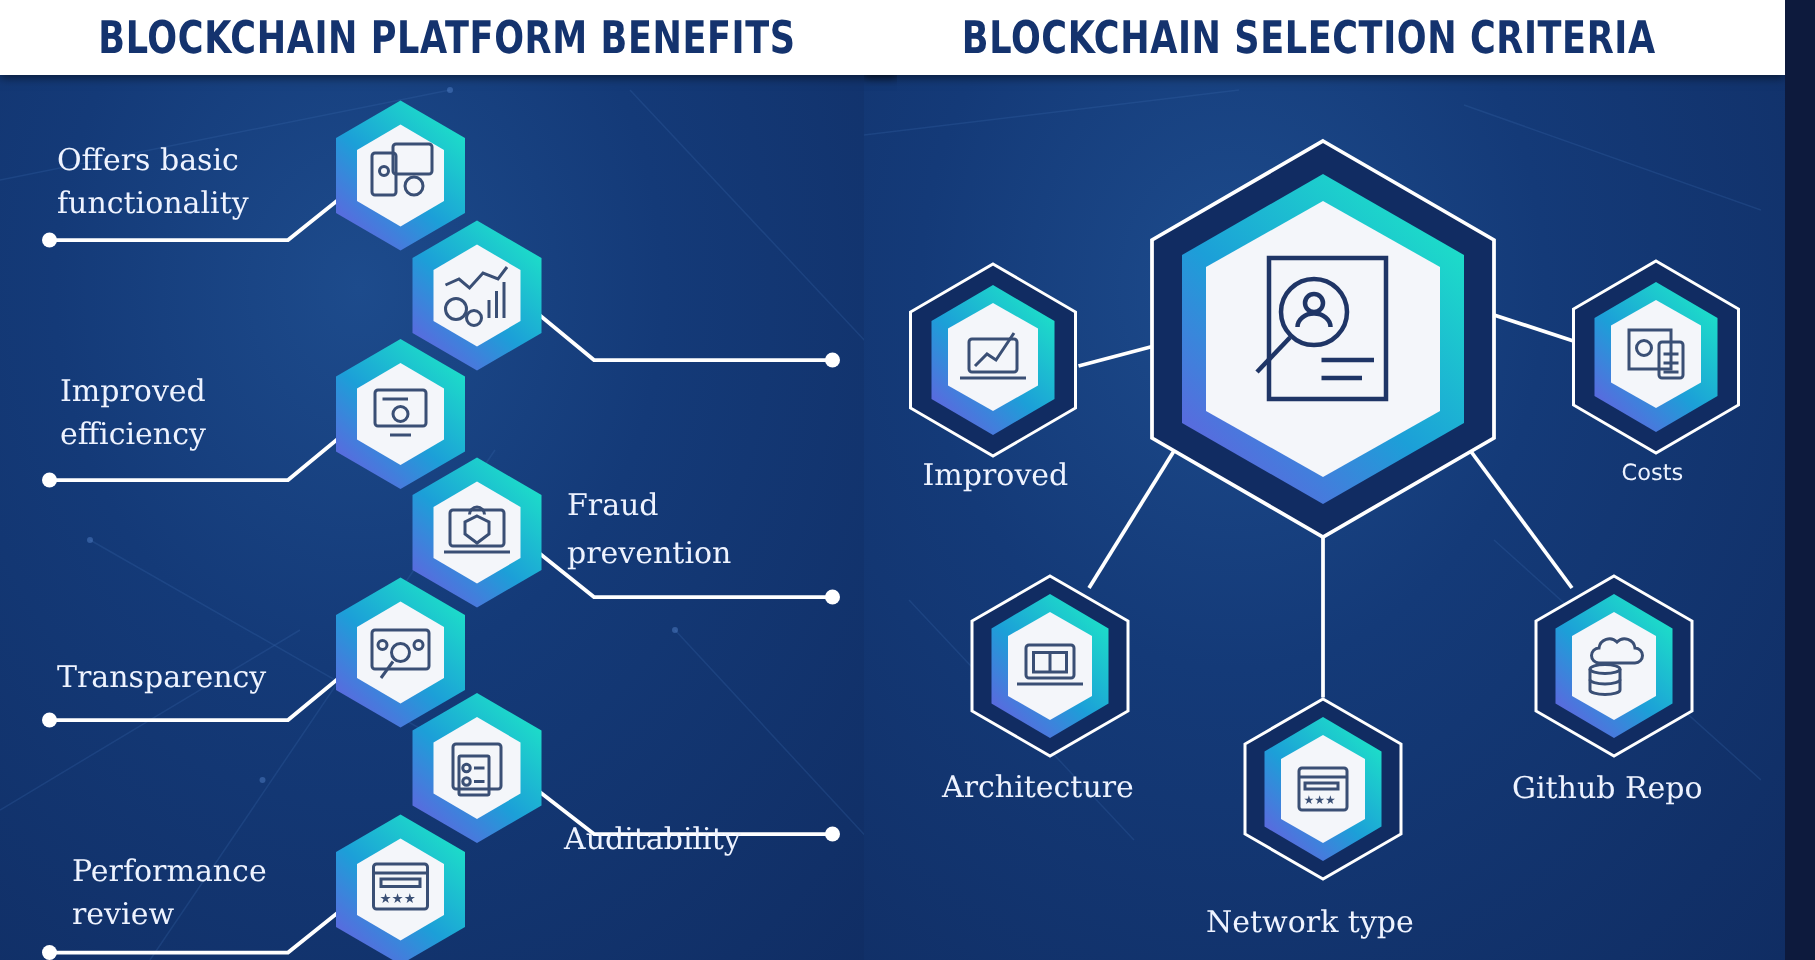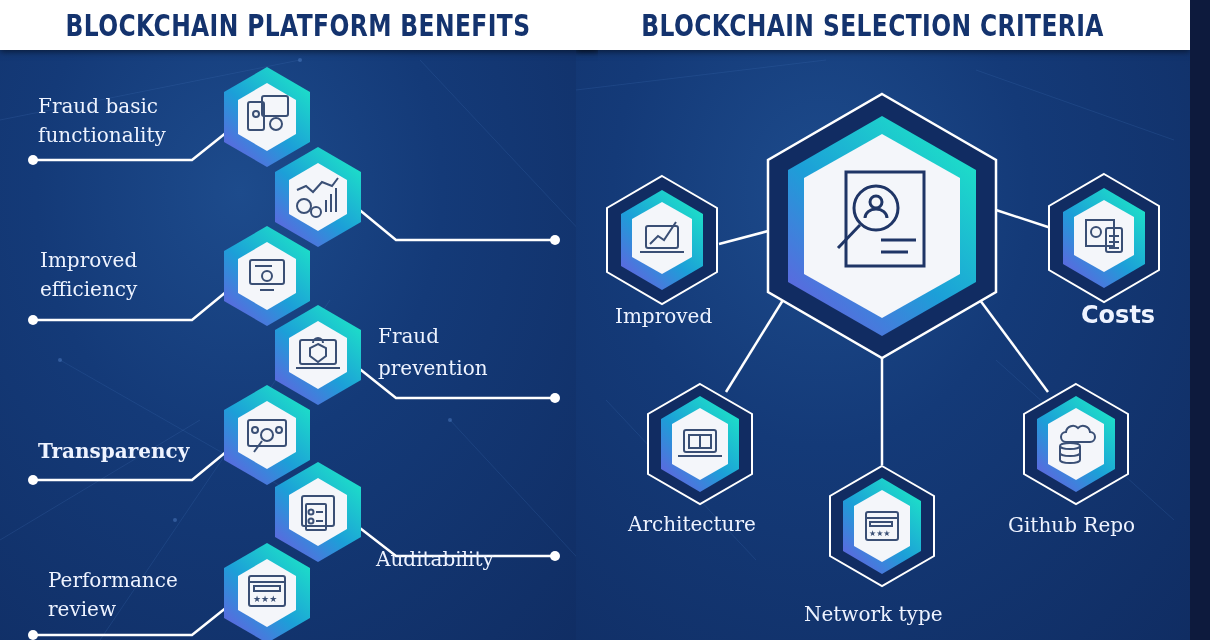--- a/index.html
+++ b/index.html
@@ -8,21 +8,21 @@
     background: radial-gradient(ellipse at 40% 30%, #1d4b8c 0%, #143a78 40%, #102d63 100%); }
   #left-panel { left:0; width:598px; }
   #right-panel { left:576px; width:598px;padding-left:16px; }
   .divider { position:absolute; left:598px; top:0; width:14px; height:640px; background:#0b0f2a; }
   .header { position:absolute; left:0; top:0; width:100%; height:50px; background:#ffffff;
     display:flex; align-items:center; justify-content:flex-start; box-shadow:0 2px 6px rgba(0,0,0,0.5); z-index:5; }
   .header-title { font-family:"DejaVu Sans", sans-serif; font-weight:bold; color:#14336e; font-size:30px;
     letter-spacing:0.5px; transform:scaleX(0.78); white-space:nowrap; }
   svg.layer { position:absolute; left:0; top:0; }
   .label { position:absolute; color:#eef3ff; font-family:"DejaVu Serif", serif; font-size:20px; line-height:29px; white-space:nowrap; }
-  .label.sans { font-family:"DejaVu Sans", sans-serif; font-size:24px;font-weight:bold; }
+  .label.sans { font-family:"DejaVu Sans", sans-serif; font-size:15px; }
 </style>
 </head>
 <body>
 
 <div id="left-panel" class="panel">
   <div class="header">
     <span class="header-title">BLOCKCHAIN PLATFORM BENEFITS</span>
   </div>
 
   <svg class="layer" width="598" height="640">
@@ -149,34 +149,34 @@
       <g stroke="#3a4f75" stroke-width="2" fill="none">
         <rect x="249" y="576" width="36" height="30" rx="2"></rect>
           <line x1="249" y1="582" x2="285" y2="582"></line>
         <rect x="254" y="586" width="26" height="5"></rect>
           <text x="253" y="602" font-size="9" fill="#3a4f75" stroke="none">★★★</text>
       </g>
     </g>
   </svg>
 
   <div class="label" style="left:38px;top:92px;">
-    <div>Fraud basic</div>
+    <div>Offers basic</div>
     <div>functionality</div>
   </div>
   <div class="label" style="left:374px;top:164px;">
   </div>
   <div class="label" style="left:40px;top:246px;">
     <div>Improved</div>
     <div>efficiency</div>
   </div>
   <div class="label" style="left:378px;top:320px;line-height:32px;">
     <div>Fraud</div>
     <div>prevention</div>
   </div>
-  <div class="label" style="left:38px;top:437px;font-weight:bold;">
+  <div class="label" style="left:38px;top:437px;">
     <div>Transparency</div>
   </div>
   <div class="label" style="left:376px;top:513px;margin-top:32px;">
     <div>Auditability</div>
   </div>
   <div class="label" style="left:48px;top:566px;">
     <div>Performance</div>
     <div>review</div>
   </div>
 </div>

